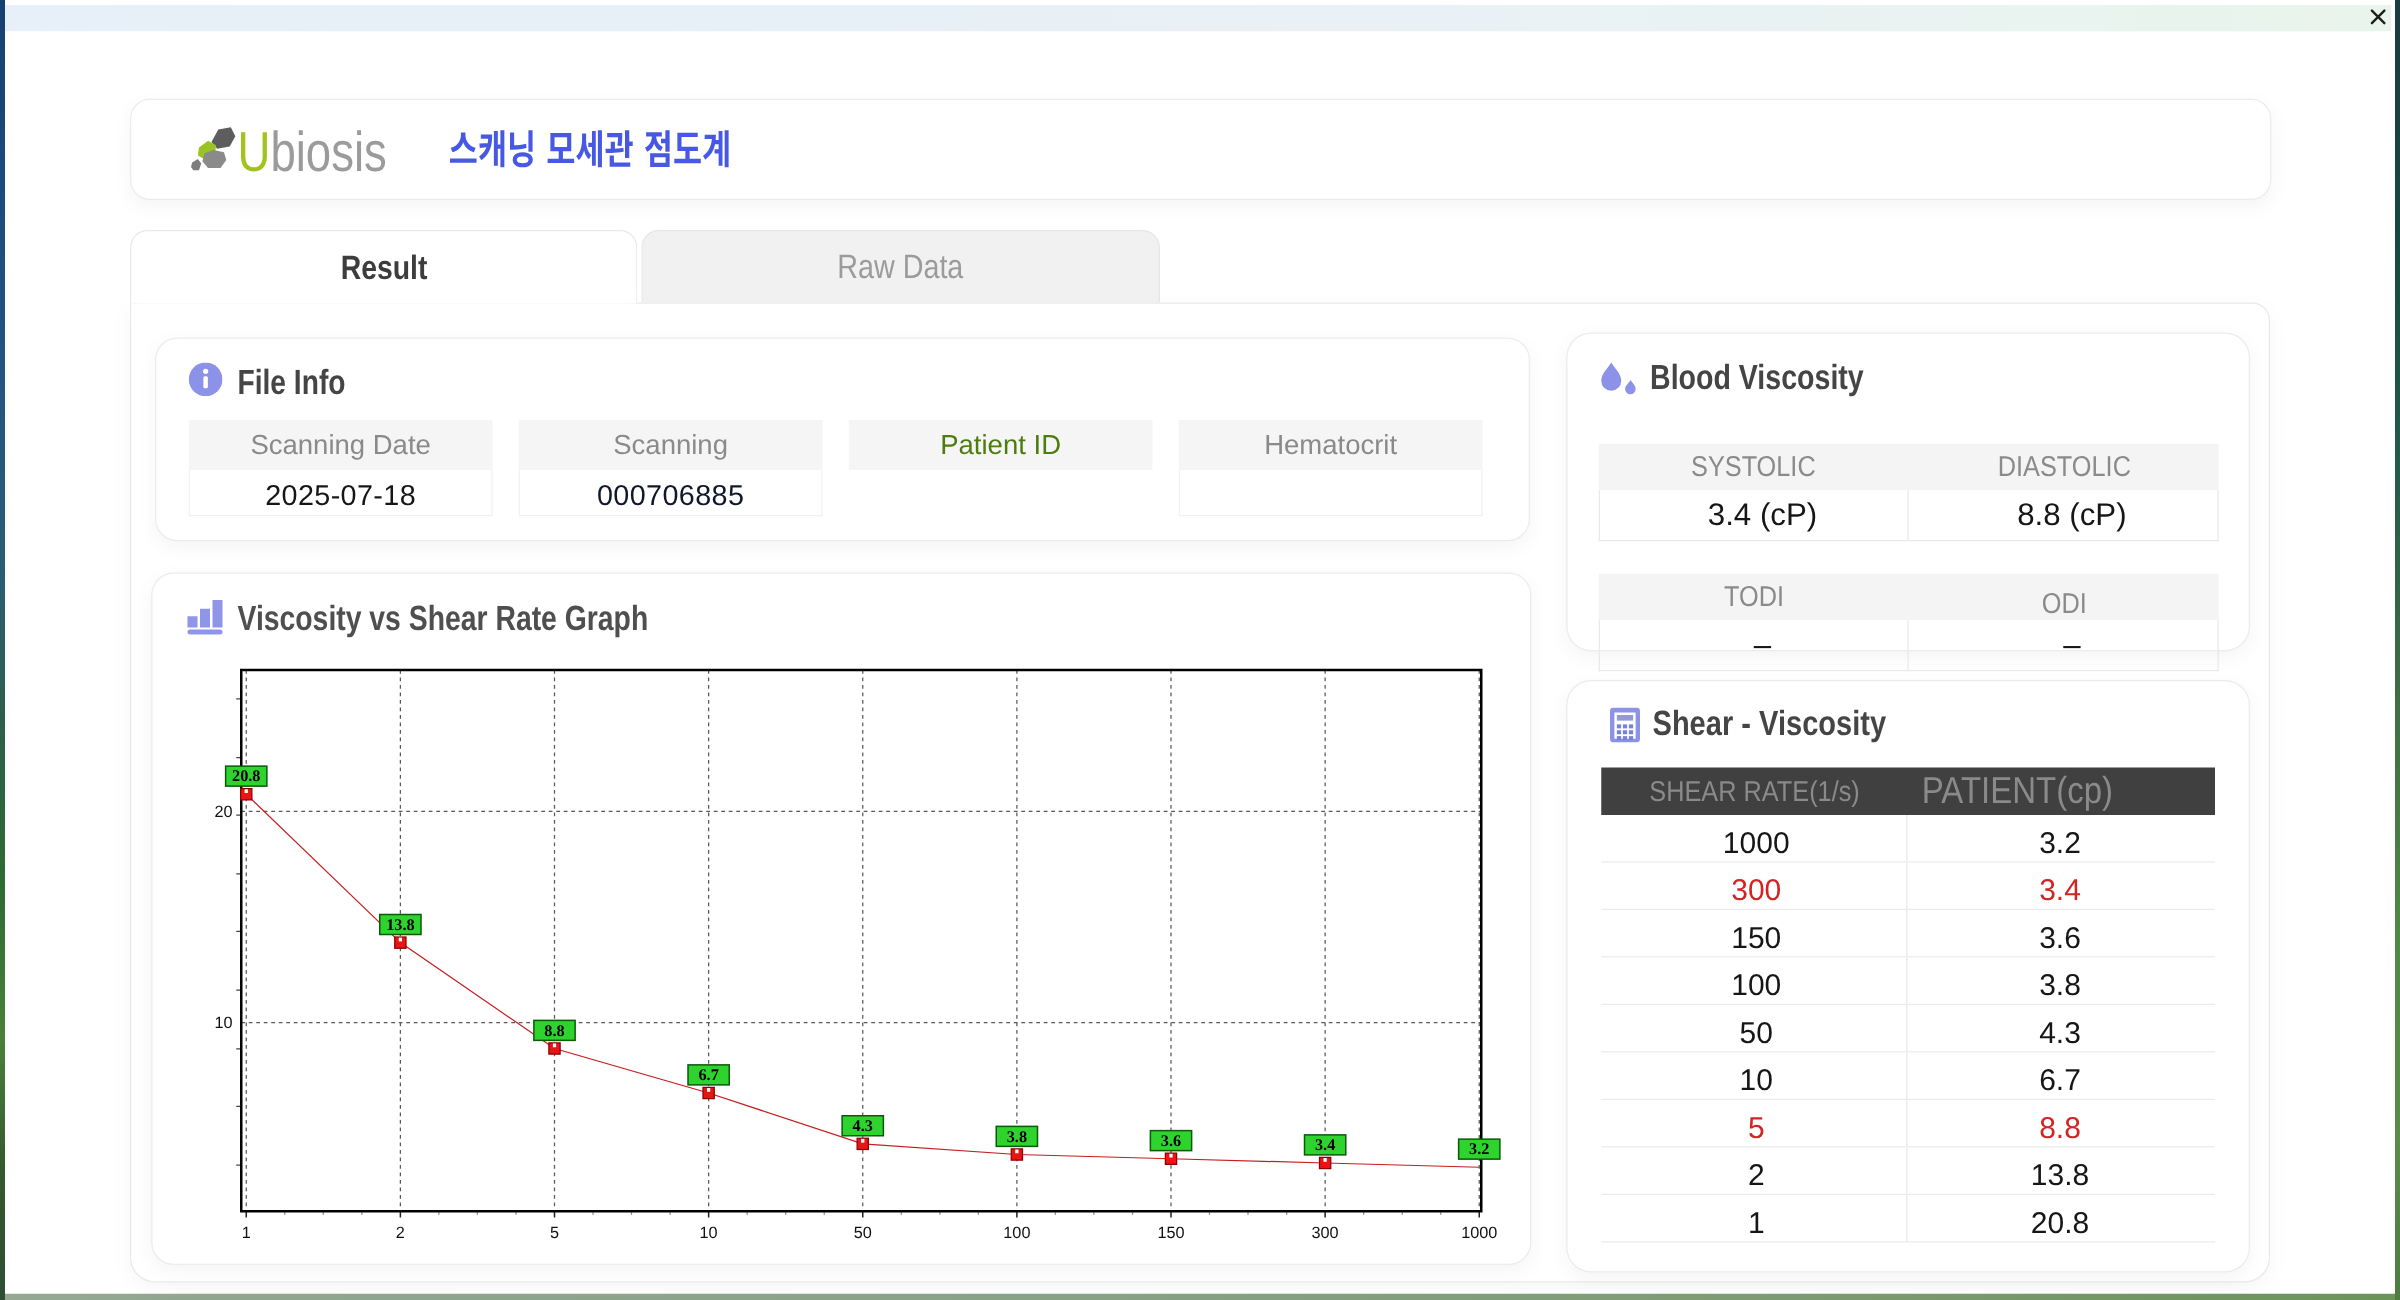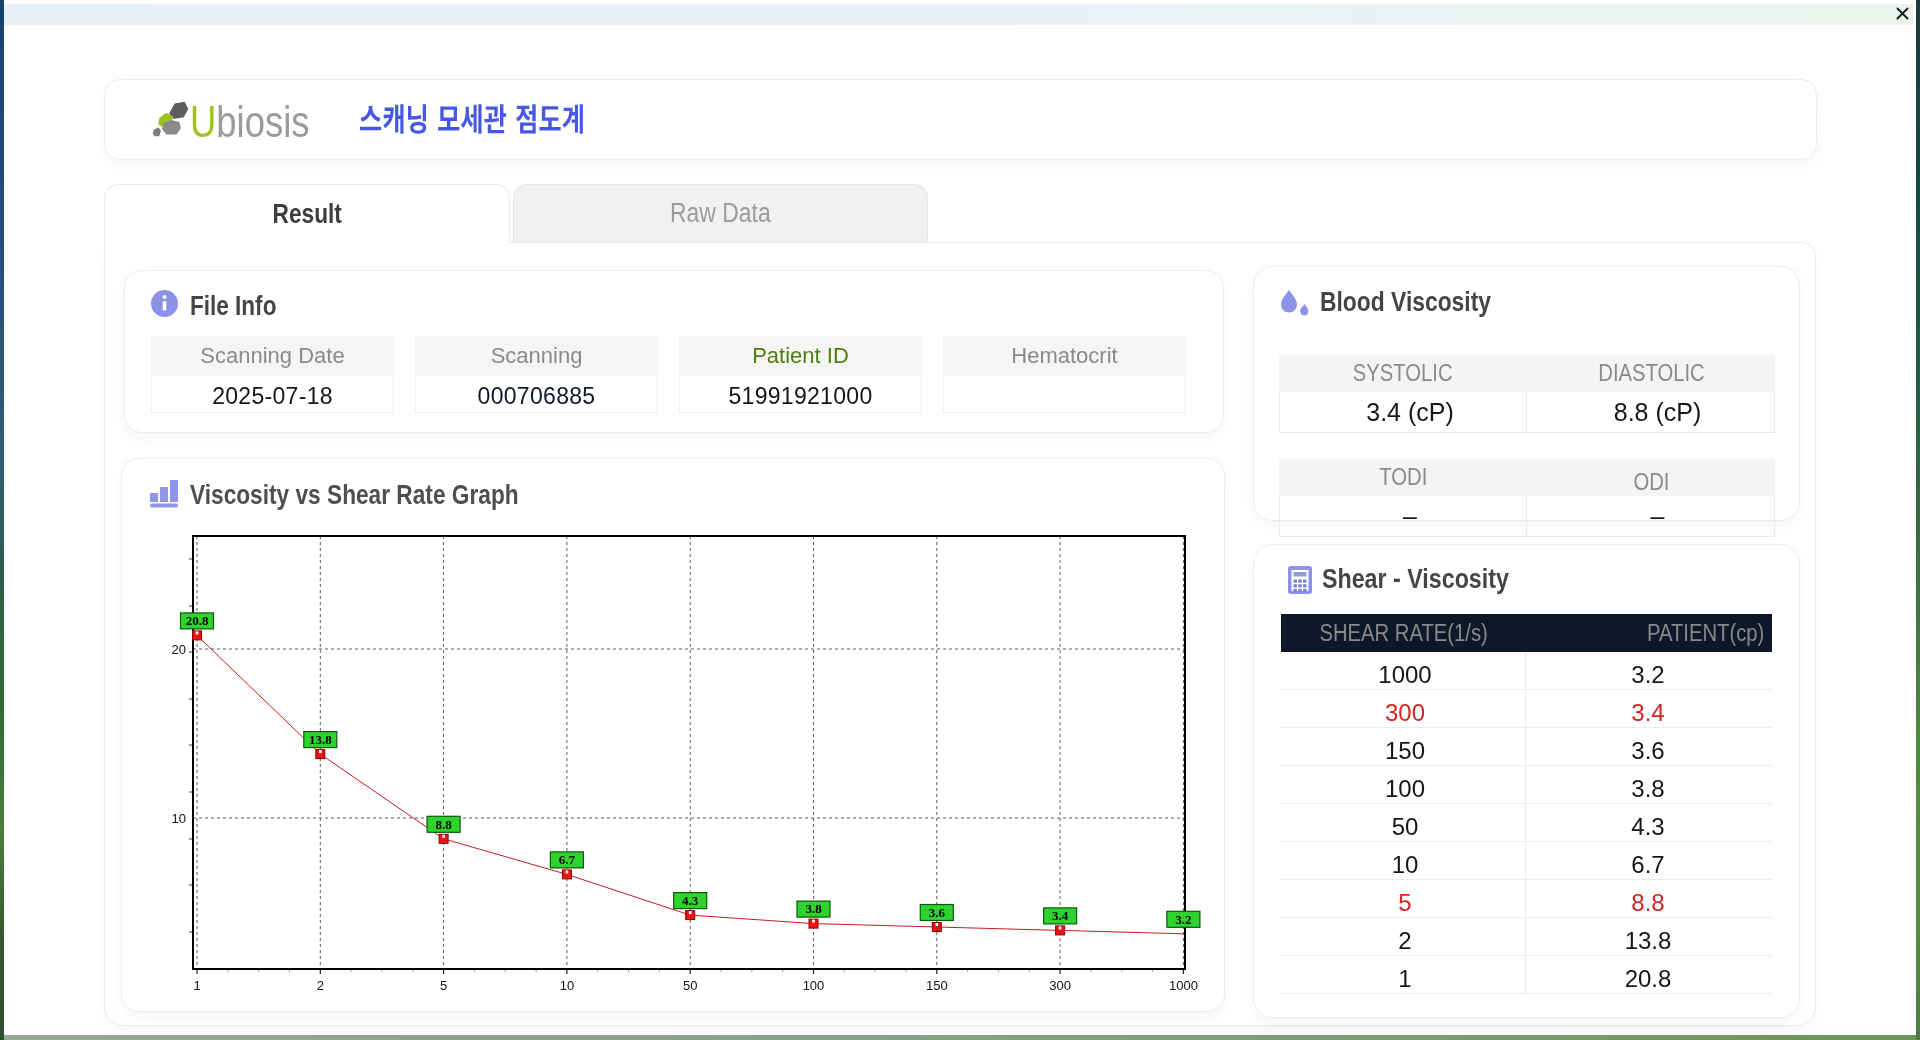--- a/index.html
+++ b/index.html
@@ -50,21 +50,20 @@
 <div style="position:absolute;left:151px;top:336px;width:243px">
 <div style="height:40px;background:#f5f5f5;display:flex;align-items:center;justify-content:center;font-size:22px;color:#8a8a8a">Scanning Date</div>
 <div style="height:37px;background:#fff;border:1px solid #f1f1f1;border-top:none;display:flex;align-items:center;justify-content:center;font-size:23px;color:#161616;letter-spacing:0.3px;padding-top:4px">2025-07-18</div>
 </div>
 <div style="position:absolute;left:415px;top:336px;width:243px">
 <div style="height:40px;background:#f5f5f5;display:flex;align-items:center;justify-content:center;font-size:22px;color:#8a8a8a">Scanning</div>
 <div style="height:37px;background:#fff;border:1px solid #f1f1f1;border-top:none;display:flex;align-items:center;justify-content:center;font-size:23px;color:#0f172a;letter-spacing:0.3px;padding-top:4px">000706885</div>
 </div>
 <div style="position:absolute;left:679px;top:336px;width:243px">
 <div style="height:40px;background:#f5f5f5;display:flex;align-items:center;justify-content:center;font-size:22px;color:#4d7c0f">Patient ID</div>
-<div style="height:37px;background:#fff;border:1px solid #f1f1f1;border-top:none;display:flex;align-items:center;justify-content:center;font-size:23px;color:#161616;letter-spacing:0.3px;padding-top:4px">51991921000</div>
 </div>
 <div style="position:absolute;left:943px;top:336px;width:243px">
 <div style="height:40px;background:#f5f5f5;display:flex;align-items:center;justify-content:center;font-size:22px;color:#8a8a8a">Hematocrit</div>
 <div style="height:37px;background:#fff;border:1px solid #f1f1f1;border-top:none;display:flex;align-items:center;justify-content:center;font-size:23px;color:#161616;letter-spacing:0.3px;padding-top:4px"></div>
 </div>
 
 <div class="card" style="left:121px;top:458px;width:1104px;height:554px"></div>
 <svg class="abs" style="left:149px;top:478px" width="30" height="30" viewBox="0 0 30 30">
   <rect x="1" y="15" width="8" height="9" fill="#8f96e8"></rect>
   <rect x="11" y="9" width="8" height="15" fill="#8f96e8"></rect>
@@ -220,25 +219,25 @@
     <rect x="5.5" y="18.2" width="3.4" height="3.2"></rect>
       <rect x="10.3" y="18.2" width="3.4" height="3.2"></rect>
       <rect x="15.1" y="18.2" width="3.4" height="3.2"></rect>
     <rect x="5.5" y="22.9" width="3.4" height="3.2"></rect>
       <rect x="10.3" y="22.9" width="3.4" height="3.2"></rect>
       <rect x="15.1" y="22.9" width="3.4" height="3.2"></rect>
   </g>
 </svg>
 <div class="ctitle" style="left:1322px;top:563px;font-size:28px;transform:scaleX(0.83);transform-origin:0 0">Shear - Viscosity</div>
 <div class="abs" style="left:1281px;top:614px;width:491px">
-  <div style="display:flex;height:38px;background:#0f172a">
+  <div style="display:flex;height:38px;background:#404040">
     <div style="width:246px;display:flex;align-items:center;justify-content:center;font-size:23px;color:#8a8a8a">
         <span style="transform:scaleX(0.88)">SHEAR RATE(1/s)</span>
       </div>
-    <div style="width:245px;display:flex;align-items:center;justify-content:flex-end;font-size:23px;color:#8a8a8a">
+    <div style="width:245px;display:flex;align-items:center;justify-content:flex-start;font-size:30px;color:#8a8a8a">
         <span style="transform:scaleX(0.88)">PATIENT(cp)</span>
       </div>
   </div>
 <div style="display:flex;height:38px;border-bottom:1px solid #ececec">
 <div style="width:245px;display:flex;align-items:center;justify-content:center;font-size:24px;color:#161616;border-right:1px solid #e9e9e9;padding-top:8px;padding-left:4px">1000</div>
 <div style="width:244px;display:flex;align-items:center;justify-content:center;font-size:24px;color:#161616;padding-top:8px">3.2</div>
 </div>
 <div style="display:flex;height:38px;border-bottom:1px solid #ececec">
 <div style="width:245px;display:flex;align-items:center;justify-content:center;font-size:24px;color:#d32424;border-right:1px solid #e9e9e9;padding-top:8px;padding-left:4px">300</div>
 <div style="width:244px;display:flex;align-items:center;justify-content:center;font-size:24px;color:#d32424;padding-top:8px">3.4</div>

